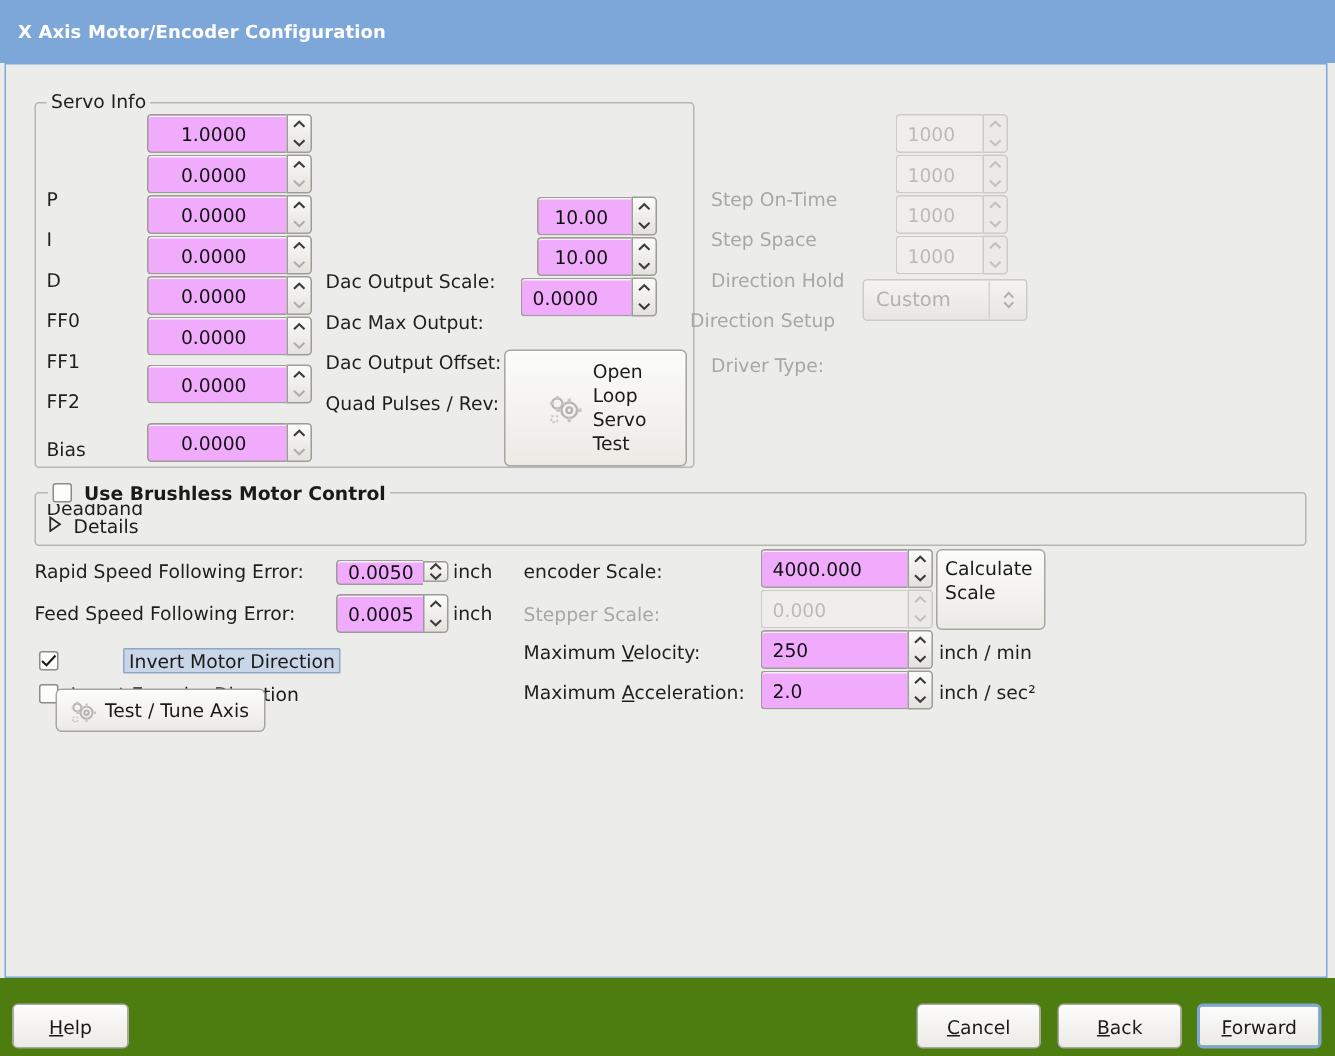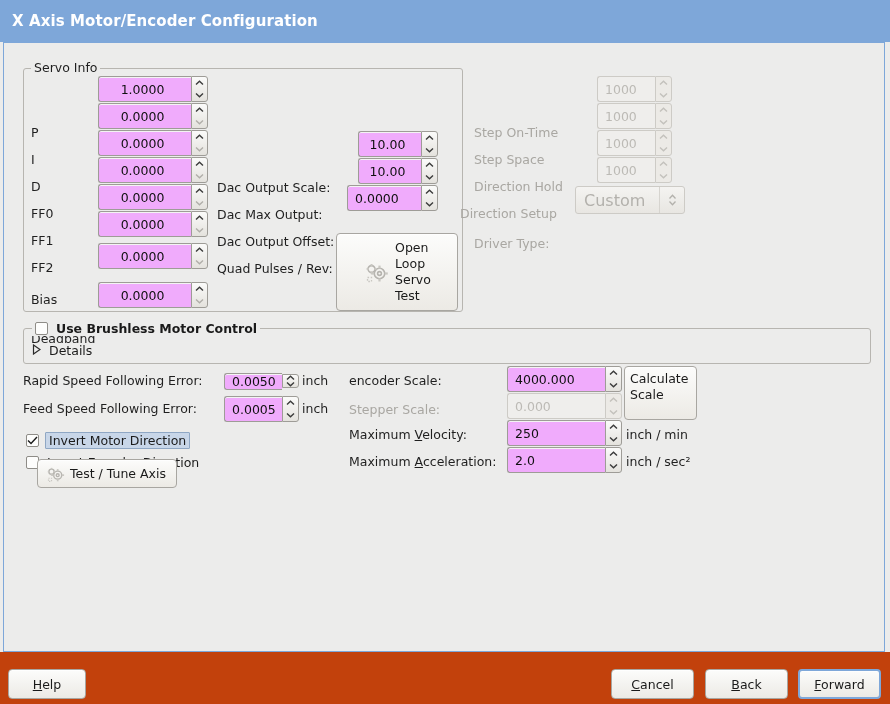--- a/index.html
+++ b/index.html
@@ -13,21 +13,21 @@
   }
   #app { position: relative; width: 890px; height: 704px; }
 
   
   .titlebar {
     position: absolute; left: 0; top: 0; width: 890px; height: 42px;
     background: #7ea7d9;
     display: flex; align-items: center;
   }
   .titlebar .title {
-    color: #ffffff; font-weight: bold; font-size: 15px;
+    color: #ffffff; font-weight: bold; font-size: 12px;
     padding-left: 12px; letter-spacing: 0.1px;
     font-family: "DejaVu Sans", sans-serif;
   }
 
   
   .page {
     position: absolute; left: 3px; top: 42px;
     width: 882px; height: 610px;
     background: #ececeb;
     border: 1px solid #7ea7d9;
@@ -90,21 +90,21 @@
   .spin.dim .btns { border-color: #cdcbc6; background: #eceae6; }
   .spin.dim .btns .ar svg polyline { stroke: #c3c1bc; }
 
   
   .combo {
     position: absolute; box-sizing: border-box; height: 28px;
     border: 1px solid #cdcbc6; border-radius: 3px;
     background: linear-gradient(#f4f3f1, #e8e6e2);
     display: flex; align-items: center;
   }
-  .combo .ctext { flex: 1 1 auto; padding-left: 8px; font-size: 16px; color: #b3b1ac; }
+  .combo .ctext { flex: 1 1 auto; padding-left: 8px; font-size: 13px; color: #b3b1ac; }
   .combo .cbtn {
     flex: 0 0 24px; height: 100%;
     border-left: 1px solid #d6d4cf;
     display: flex; align-items: center; justify-content: center;
   }
 
   
   .btn {
     position: absolute; box-sizing: border-box;
     border: 1px solid #a8a6a1; border-radius: 4px;
@@ -137,21 +137,21 @@
     position: absolute; box-sizing: border-box;
     border: 1px solid #b7b5b0; border-radius: 3px;
   }
   .expander-row { position: absolute; display: flex; align-items: center; }
   .expander-row .tri { margin-right: 8px; display: block; }
 
   
   .gears { display: block; }
 
   
-  .bottombar { position: absolute; left: 0; top: 652px; width: 890px; height: 52px; background: #c2410c; }
+  .bottombar { position: absolute; left: 0; top: 652px; width: 890px; height: 52px; background: #4d7c0f; }
 
   .multiline { flex-direction: column; line-height: 16px; }
 </style>
 </head>
 <body>
 
 <div id="app">
 
   <div class="titlebar">
     <div class="title">X Axis Motor/Encoder Configuration</div>
@@ -500,21 +500,21 @@
           </div>
         <div class="ar">
             <svg width="9" height="6" viewBox="0 0 9 6">
               <polyline points="1,1.5 4.5,4.8 8,1.5" fill="none" stroke="#3b3b3b" stroke-width="1.4"></polyline>
             </svg>
           </div>
       </div>
     </div>
     <div class="lbl" style="left:298px; top:358px;">inch</div>
 
-    <div class="chk" style="left:22px; top:389px;">
+    <div class="chk" style="left:22px; top:389px;gap:37px;">
       <span class="box">
         <svg width="11" height="9" viewBox="0 0 11 9">
             <polyline points="1,4.6 4,7.5 10,1" fill="none" stroke="#1a1a1a" stroke-width="1.4"></polyline>
           </svg>
       </span>
       <span class="ctext focus">Invert Motor Direction</span>
     </div>
 
     <div class="chk" style="left:22px; top:412px;">
       <span class="box"></span>

